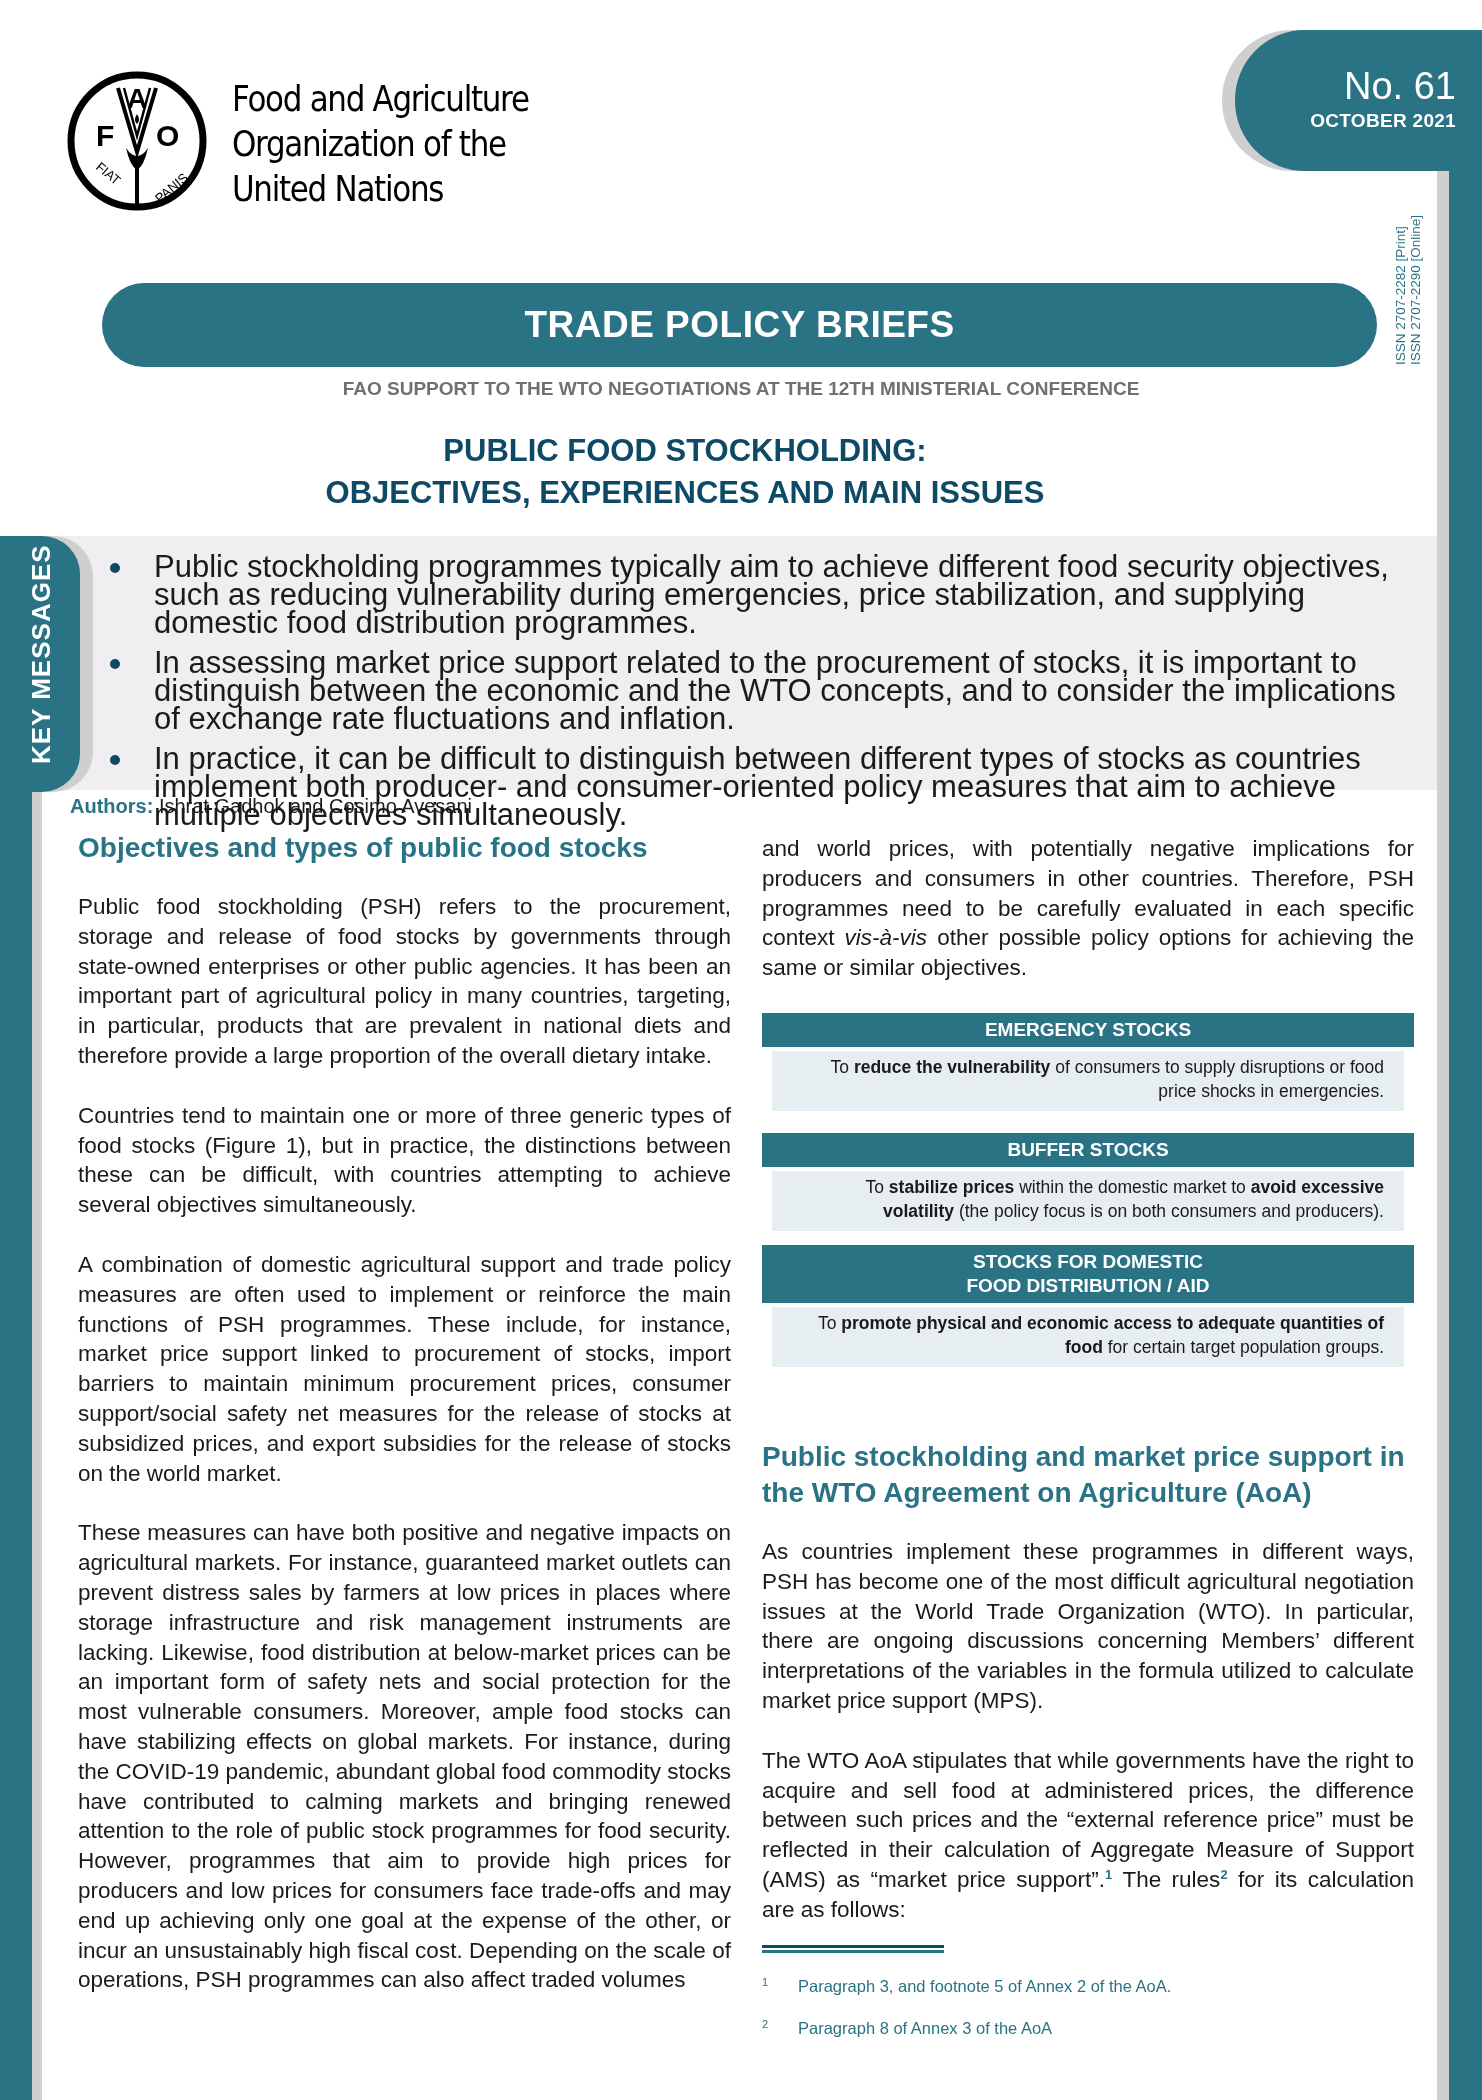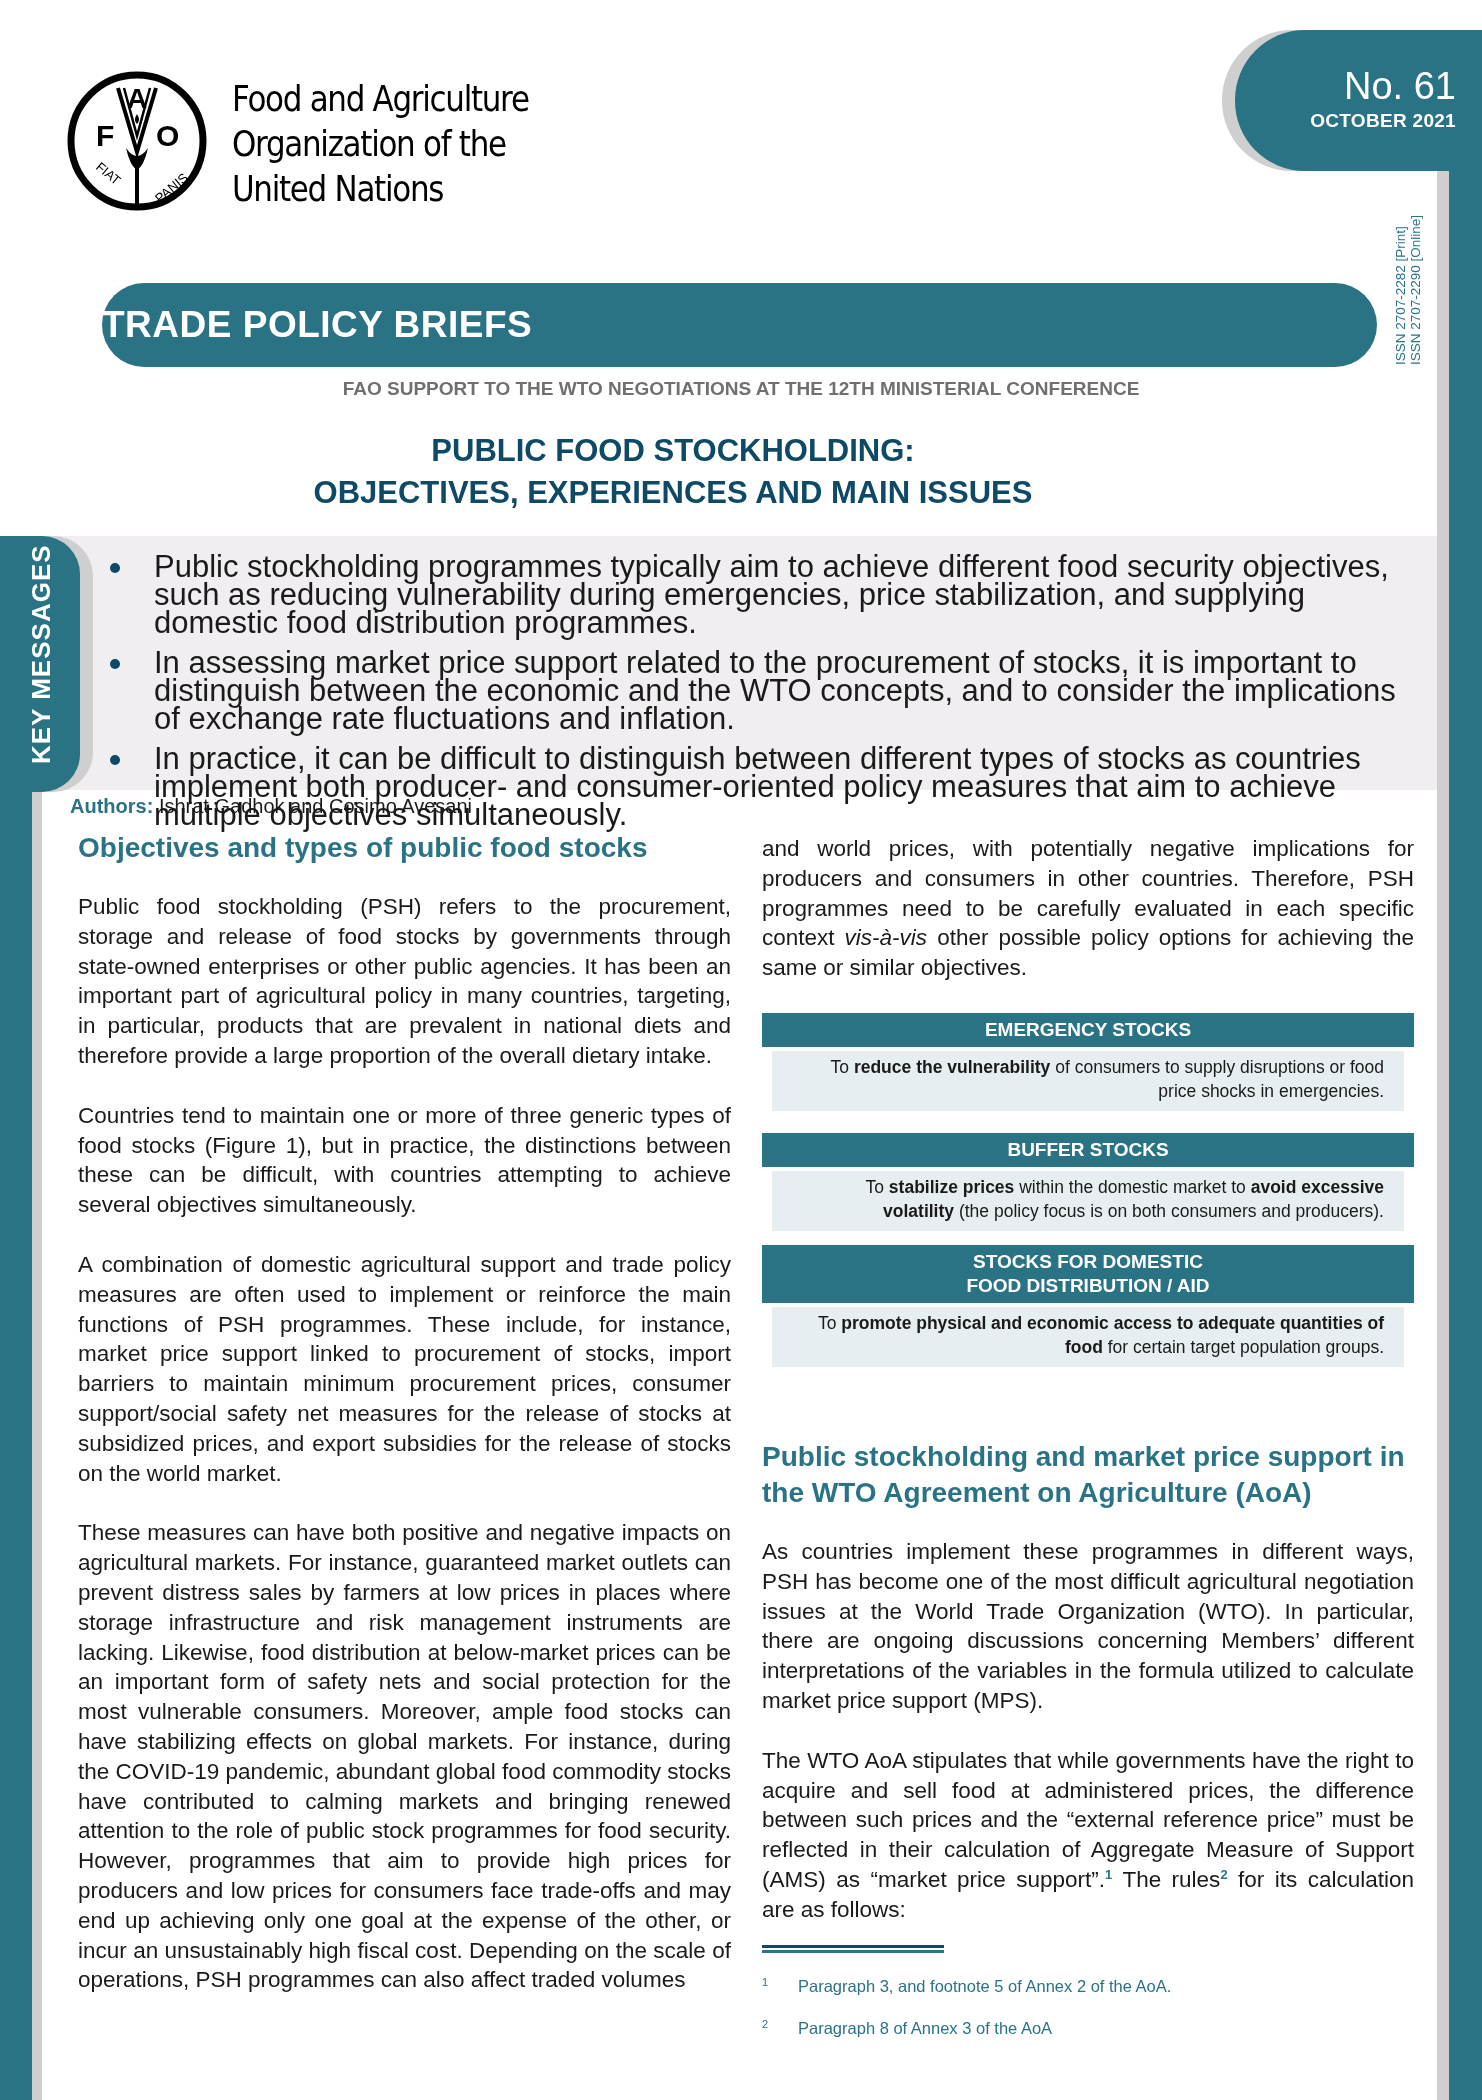--- a/index.html
+++ b/index.html
@@ -15,23 +15,23 @@
   .issue-date { position:absolute; right:26px; top:80px; font-size:19px; font-weight:bold; letter-spacing:0.3px; }
   
   .issn { position:absolute; left:1393px; top:365px; transform-origin:0 0; transform:rotate(-90deg); color:#2a7385;
           font-size:13.5px; line-height:15px; white-space:nowrap; }
   
   .logo { position:absolute; left:66px; top:70px; width:142px; height:142px; }
   .org-name { position:absolute; left:232px; top:76px; font-size:36px; line-height:45px; font-weight:normal; color:#000;
               font-family:"DejaVu Sans", sans-serif; letter-spacing:-1.5px; transform:scaleX(0.86); transform-origin:0 0; }
   
   .banner { position:absolute; left:102px; top:283px; width:1275px; height:84px; background:#2a7385; border-radius:42px;
-            color:#fff; text-align:left; font-size:37px; line-height:84px; font-weight:bold; letter-spacing:0.5px; }
+            color:#fff; text-align:center; font-size:37px; line-height:84px; font-weight:bold; letter-spacing:0.5px; }
   .subtitle { position:absolute; left:0; width:1482px; top:378px; text-align:center; color:#707070; font-size:19px; font-weight:bold; }
-  .main-title { position:absolute; left:0; width:1346px; top:430px; text-align:center; color:#0e4a66; font-size:31px;
+  .main-title { position:absolute; left:12px; width:1346px; top:430px; text-align:center; color:#0e4a66; font-size:31px;
                 line-height:42px; font-weight:bold; }
   
   .km-panel { position:absolute; left:40px; top:536px; width:1397px; height:254px; background:#f0eef0; }
   .km-tab-shadow { position:absolute; left:0; top:536px; width:93px; height:256px; background:#cfcfcf; border-radius:0 40px 40px 0; }
   .km-tab { position:absolute; left:0; top:536px; width:80px; height:256px; background:#2a7385; border-radius:0 38px 38px 0; }
   .km-label { position:absolute; left:26px; top:764px; transform-origin:0 0; transform:rotate(-90deg); color:#fff;
               font-size:26px; font-weight:bold; letter-spacing:1px; white-space:nowrap; }
   .left-bar { position:absolute; left:0; top:790px; width:32px; height:1310px; background:#2a7385; }
   .left-bar-shadow { position:absolute; left:32px; top:790px; width:10px; height:1310px; background:#cfcfcf; }
   .km-list { position:absolute; left:106px; top:553px; width:1310px; margin:0; padding:0; list-style:none; }

